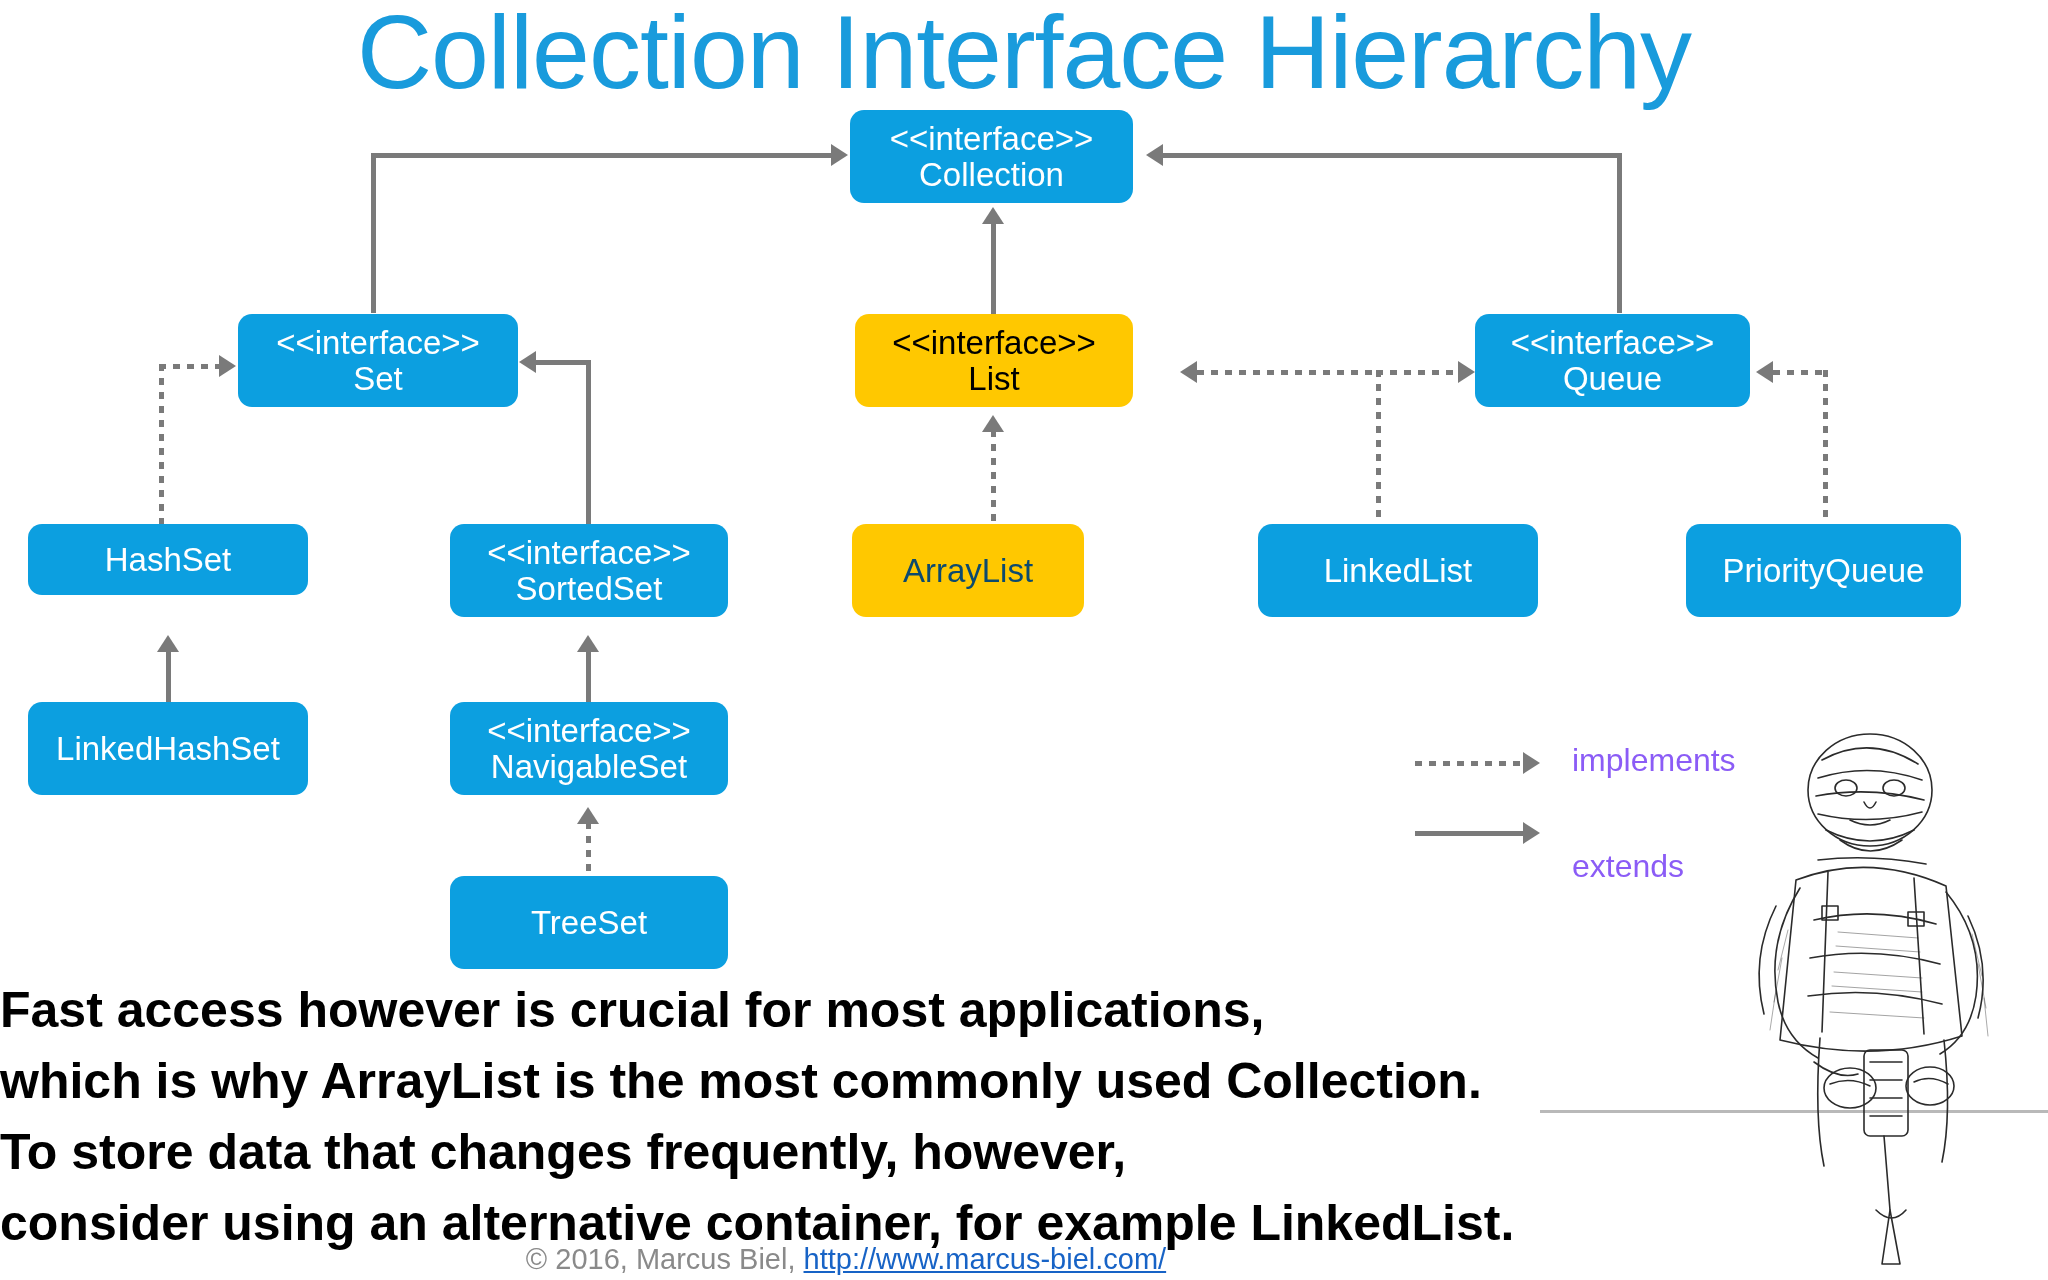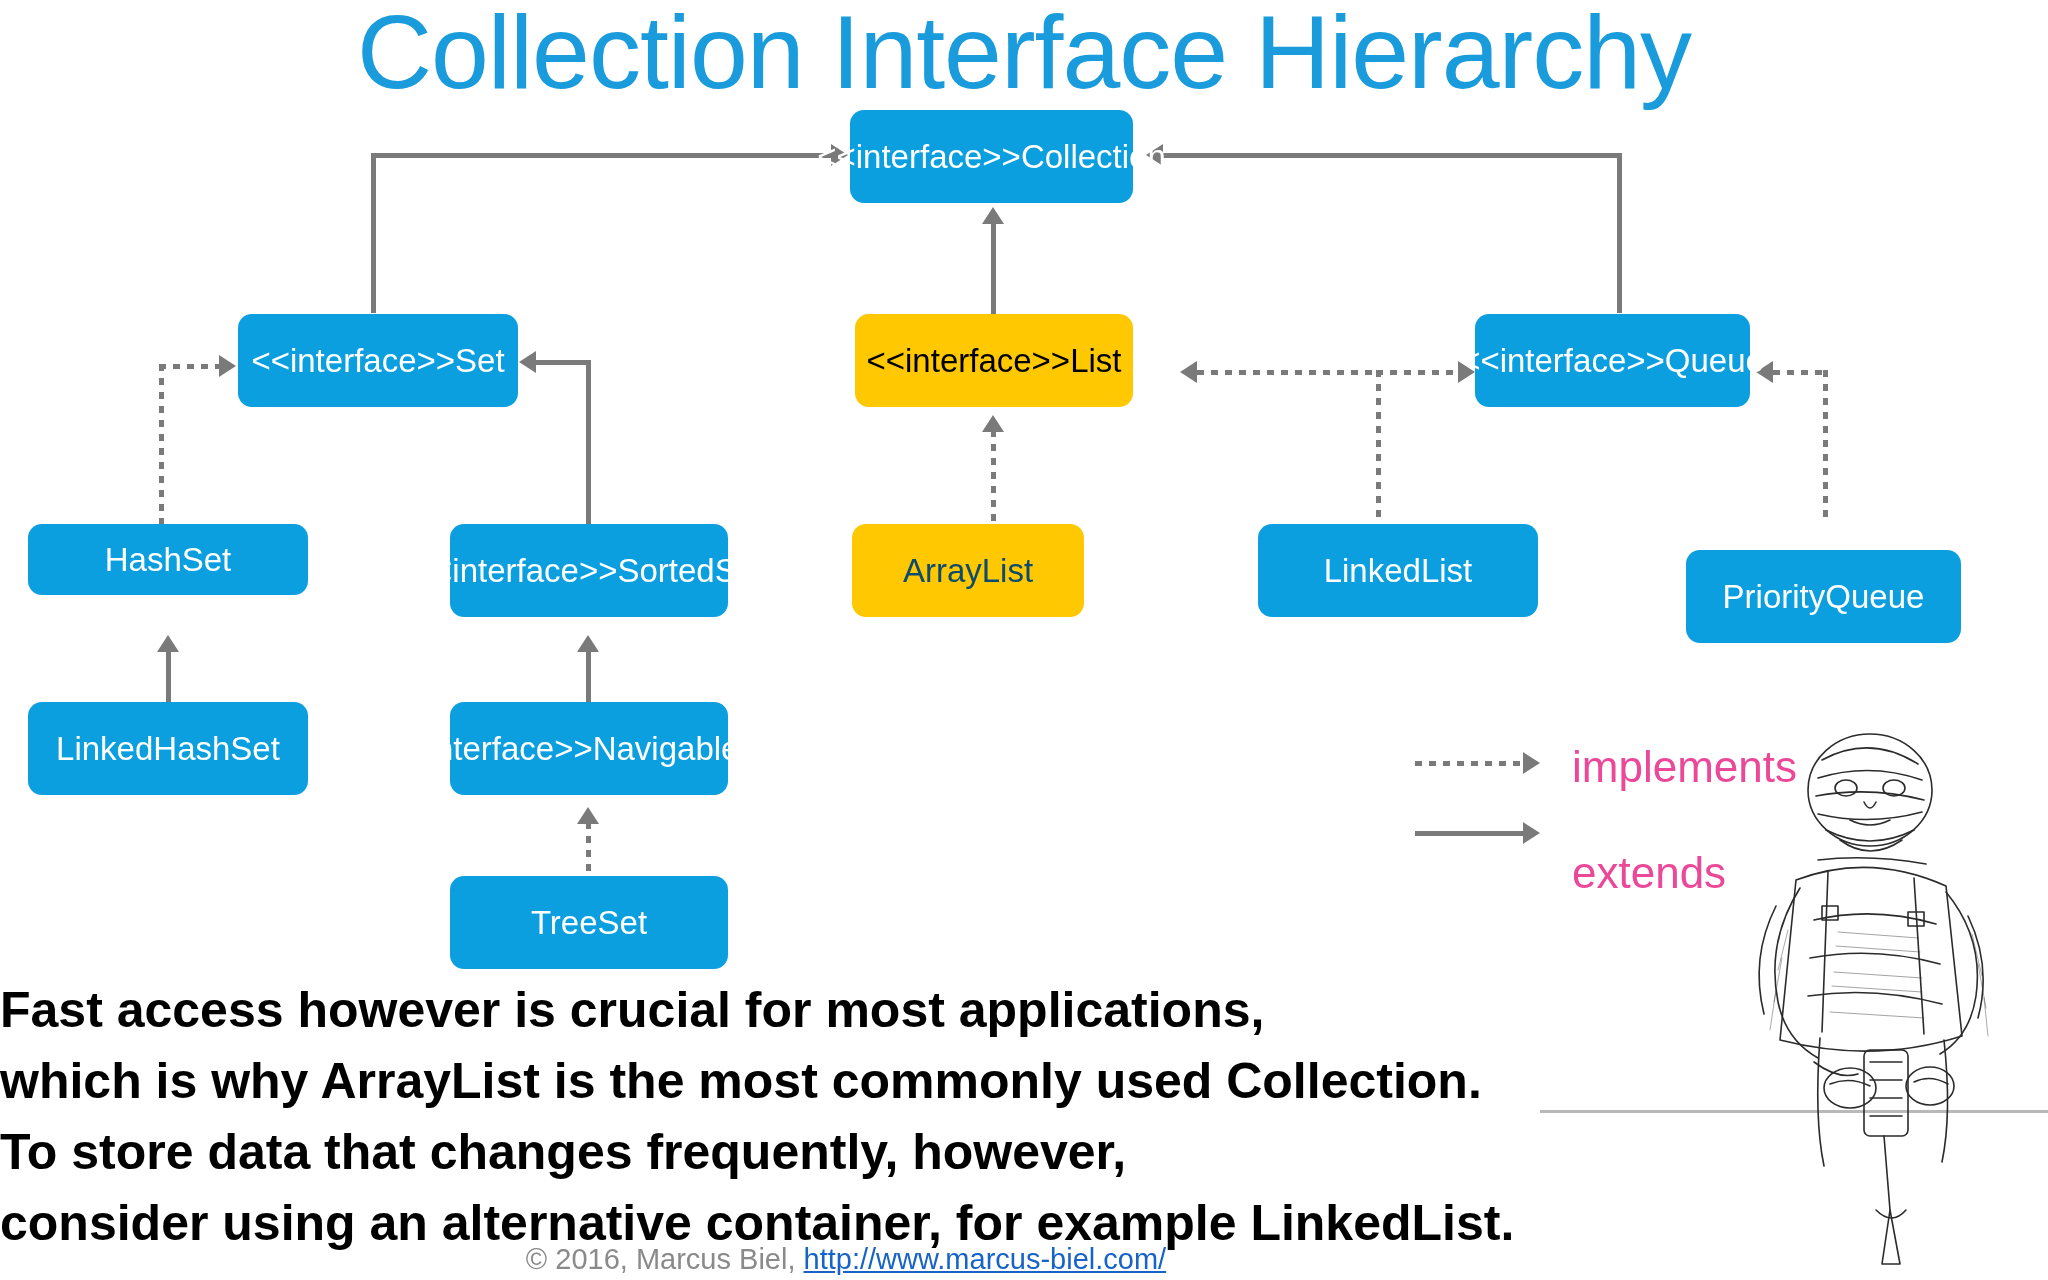--- a/index.html
+++ b/index.html
@@ -21,21 +21,21 @@
     color:#199BDC;
     font-weight:400;
     letter-spacing:-1px;
     white-space:nowrap;
   }
 
   
   .node{
     position:absolute;
     display:flex;
-    flex-direction:row;
+    flex-direction:column;
     align-items:center;
     justify-content:center;
     box-sizing:border-box;
     color:#ffffff;
     background:#0C9FE0;
     line-height:1.07;
     border-radius:14px;
   }
   .node.yellow{background:#FFC800;color:#000000;}
   .node .stereo{font-size:33px;display:block;}
@@ -54,21 +54,21 @@
     background-image:linear-gradient(to bottom,#7A7A7A 0 7px,transparent 7px 14px);
     background-size:5px 14px;background-repeat:repeat-y;}
 
   .ah{position:absolute;width:0;height:0;}
   .ah.up{border-left:11px solid transparent;border-right:11px solid transparent;border-bottom:17px solid #7A7A7A;}
   .ah.right{border-top:11px solid transparent;border-bottom:11px solid transparent;border-left:17px solid #7A7A7A;}
   .ah.left{border-top:11px solid transparent;border-bottom:11px solid transparent;border-right:17px solid #7A7A7A;}
 
   
   .legend-label{
-    position:absolute;color:#ec4899;font-size:44px;white-space:nowrap;
+    position:absolute;color:#8b5cf6;font-size:32px;white-space:nowrap;
   }
 
   
   .caption{
     position:absolute;left:0;width:2048px;
     font-weight:bold;color:#000;font-size:50px;white-space:nowrap;
     line-height:1;
   }
 
   
@@ -161,21 +161,21 @@
   </div>
 
   <div class="node single yellow" style="left: 852px; top: 524px; width: 232px; height: 93px; background: rgb(255, 200, 0); color: #0c4a6e;">
     <span class="nm">ArrayList</span>
   </div>
 
   <div class="node single" style="left: 1258px; top: 524px; width: 280px; height: 93px; background: rgb(12, 159, 224); color: rgb(255, 255, 255);">
     <span class="nm">LinkedList</span>
   </div>
 
-  <div class="node single" style="left: 1686px; top: 524px; width: 275px; height: 93px; background: rgb(12, 159, 224); color: rgb(255, 255, 255); margin-top: 26px;">
+  <div class="node single" style="left: 1686px; top: 524px; width: 275px; height: 93px; background: rgb(12, 159, 224); color: rgb(255, 255, 255);">
     <span class="nm">PriorityQueue</span>
   </div>
 
   <div class="node single" style="left: 28px; top: 702px; width: 280px; height: 93px; background: rgb(12, 159, 224); color: rgb(255, 255, 255);">
     <span class="nm">LinkedHashSet</span>
   </div>
 
   <div class="node" style="left: 450px; top: 702px; width: 278px; height: 93px; background: rgb(12, 159, 224); color: rgb(255, 255, 255);">
     <span class="stereo">&lt;&lt;interface&gt;&gt;</span>
     <span class="nm">NavigableSet</span>

